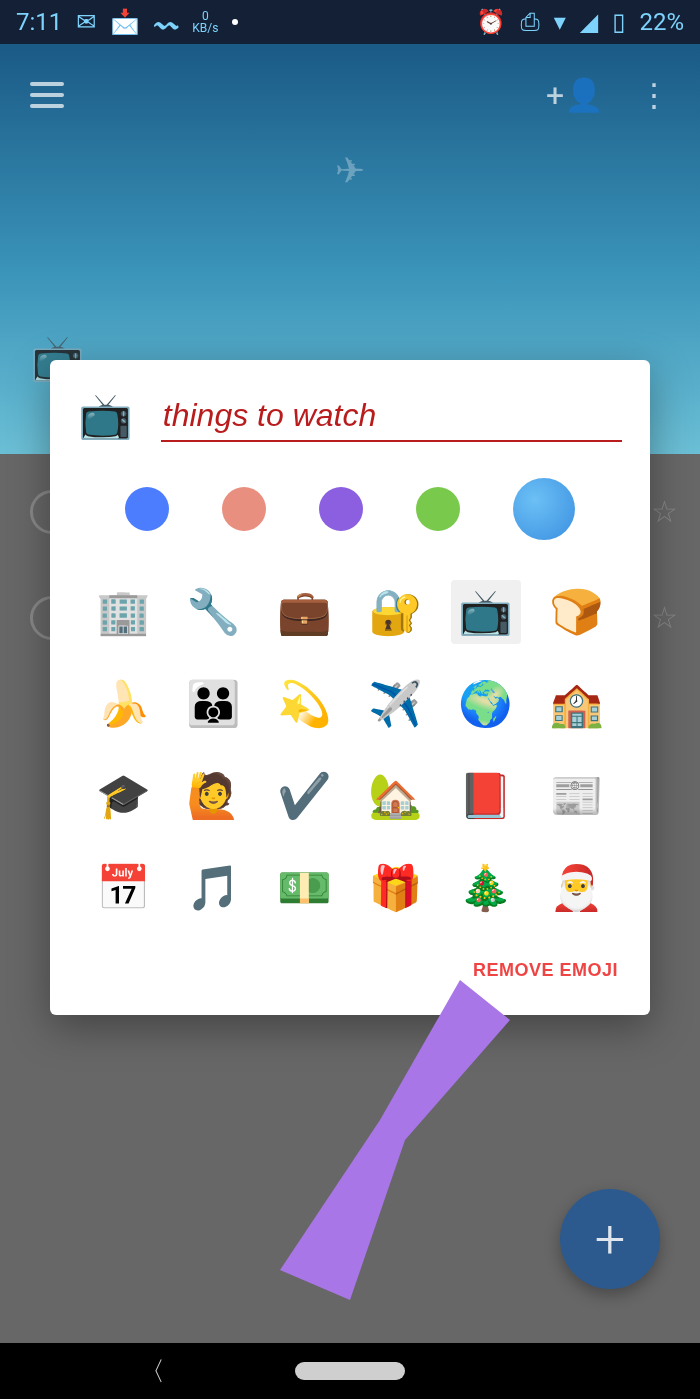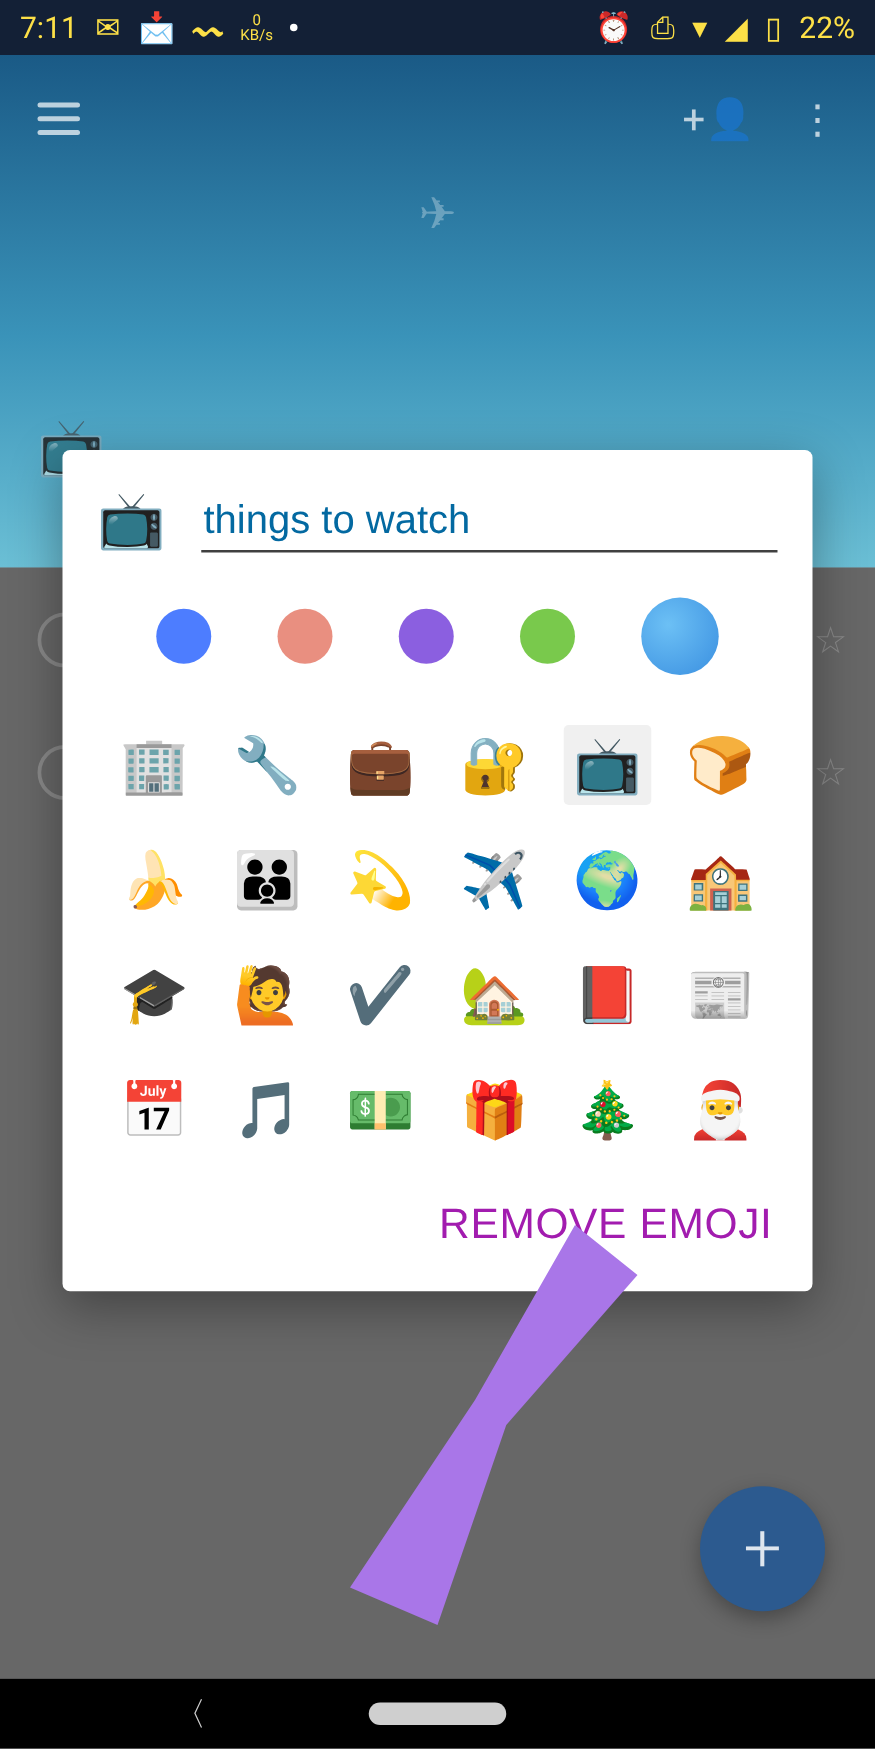--- a/index.html
+++ b/index.html
@@ -1,20 +1,20 @@
 <!DOCTYPE html>
 <html><head>
 <meta charset="utf-8">
 <style>
   * { box-sizing: border-box; margin: 0; padding: 0; }
   html, body { width: 700px; height: 1399px; font-family: Roboto, Arial, sans-serif; overflow: hidden; }
   .screen { position: relative; width: 700px; height: 1399px; background: #9e9e9e; }
 
   
-  .statusbar { position: absolute; top: 0; left: 0; right: 0; height: 44px; background: #132036; color: #fde047; display: flex; align-items: center; justify-content: space-between; padding: 0 16px; font-size: 24px; }
+  .statusbar { position: absolute; top: 0; left: 0; right: 0; height: 44px; background: #132036; color: #7dd3fc; display: flex; align-items: center; justify-content: space-between; padding: 0 16px; font-size: 24px; }
   .statusbar .left, .statusbar .right { display: flex; align-items: center; gap: 14px; }
   .statusbar .kbs { display: flex; flex-direction: column; align-items: center; font-size: 12px; line-height: 1; }
   .statusbar .dot { width: 6px; height: 6px; border-radius: 50%; background: #fff; }
 
   
   .header-bg { position: absolute; top: 44px; left: 0; right: 0; height: 410px; background: linear-gradient(180deg, #1a5a86 0%, #3a93b9 55%, #6bbfd5 100%); }
   .header-top { position: absolute; top: 60px; left: 0; right: 0; height: 70px; display: flex; align-items: center; justify-content: space-between; padding: 0 30px; color: rgba(255,255,255,.7); }
   .hamburger { width: 34px; height: 26px; display: flex; flex-direction: column; justify-content: space-between; }
   .hamburger span { display:block; height: 4px; background: rgba(255,255,255,.7); border-radius: 2px; }
   .header-right { display: flex; align-items: center; gap: 34px; }
@@ -22,36 +22,36 @@
 
   
   .dim { position: absolute; top: 454px; left: 0; right: 0; bottom: 56px; background: rgba(0,0,0,.35); }
   .bg-title { position: absolute; top: 332px; left: 30px; display:flex; align-items: center; gap: 16px; opacity: .85; font-size: 50px; color: #3a3a3a; }
   .bg-circle { position: absolute; width: 44px; height: 44px; border: 3px solid #888; border-radius: 50%; }
 
   
   .dialog { position: absolute; top: 360px; left: 50px; width: 600px; background: #fff; border-radius: 6px; box-shadow: 0 12px 40px rgba(0,0,0,.35); padding: 30px 28px 24px 28px; }
   .dlg-top { display: flex; align-items: center; gap: 28px; margin-bottom: 36px; }
   .dlg-top .current-emoji { font-size: 44px; }
-  .name-input { flex: 1; border: none; border-bottom: 2px solid #404040; font-size: 32px; padding: 6px 2px; outline: none; color: #0369a1; }
+  .name-input { flex: 1; border: none; border-bottom: 2px solid #b91c1c; font-size: 32px; padding: 6px 2px; outline: none; color: #b91c1c; font-style: italic; }
 
   .color-row { display: flex; justify-content: space-around; align-items: center; margin: 0 20px 40px 20px; }
   .color-dot { border-radius: 50%; }
   .c1 { width: 44px; height: 44px; background: #4d7dff; }
   .c2 { width: 44px; height: 44px; background: #e98f80; }
   .c3 { width: 44px; height: 44px; background: #8b5fe0; }
   .c4 { width: 44px; height: 44px; background: #79c94c; }
   .c5 { width: 62px; height: 62px; background: radial-gradient(circle at 35% 35%, #6cc0f5, #3a8fe0); }
 
   .emoji-grid { display: grid; grid-template-columns: repeat(6, 1fr); gap: 28px 20px; margin: 0 10px 30px 10px; }
   .emoji-cell { font-size: 44px; text-align: center; cursor: pointer; padding: 6px 0; border-radius: 4px; }
   .emoji-cell.selected { background: #f0f0f0; }
 
   .dlg-actions { display: flex; justify-content: flex-end; }
-  .remove-btn { background: none; border: none; color: #a21caf; font-size: 34px; font-weight: 400; letter-spacing: .5px; padding: 10px 4px; cursor: pointer; }
+  .remove-btn { background: none; border: none; color: #ef4444; font-size: 18px; font-weight: 700; letter-spacing: .5px; padding: 10px 4px; cursor: pointer; }
 
   
   .fab { position: absolute; bottom: 110px; right: 40px; width: 100px; height: 100px; border-radius: 50%; background: #2c5a8f; color: rgba(255,255,255,.85); display: flex; align-items: center; justify-content: center; font-size: 54px; font-weight: 300; box-shadow: 0 6px 16px rgba(0,0,0,.3); }
 
   
   .arrow { position: absolute; left: 210px; top: 970px; pointer-events: none; }
 
   
   .navbar { position: absolute; bottom: 0; left: 0; right: 0; height: 56px; background: #000; display: flex; align-items: center; justify-content: center; gap: 130px; color: #cfcfcf; }
   .nav-pill { width: 110px; height: 18px; border-radius: 9px; background: #cfcfcf; }

